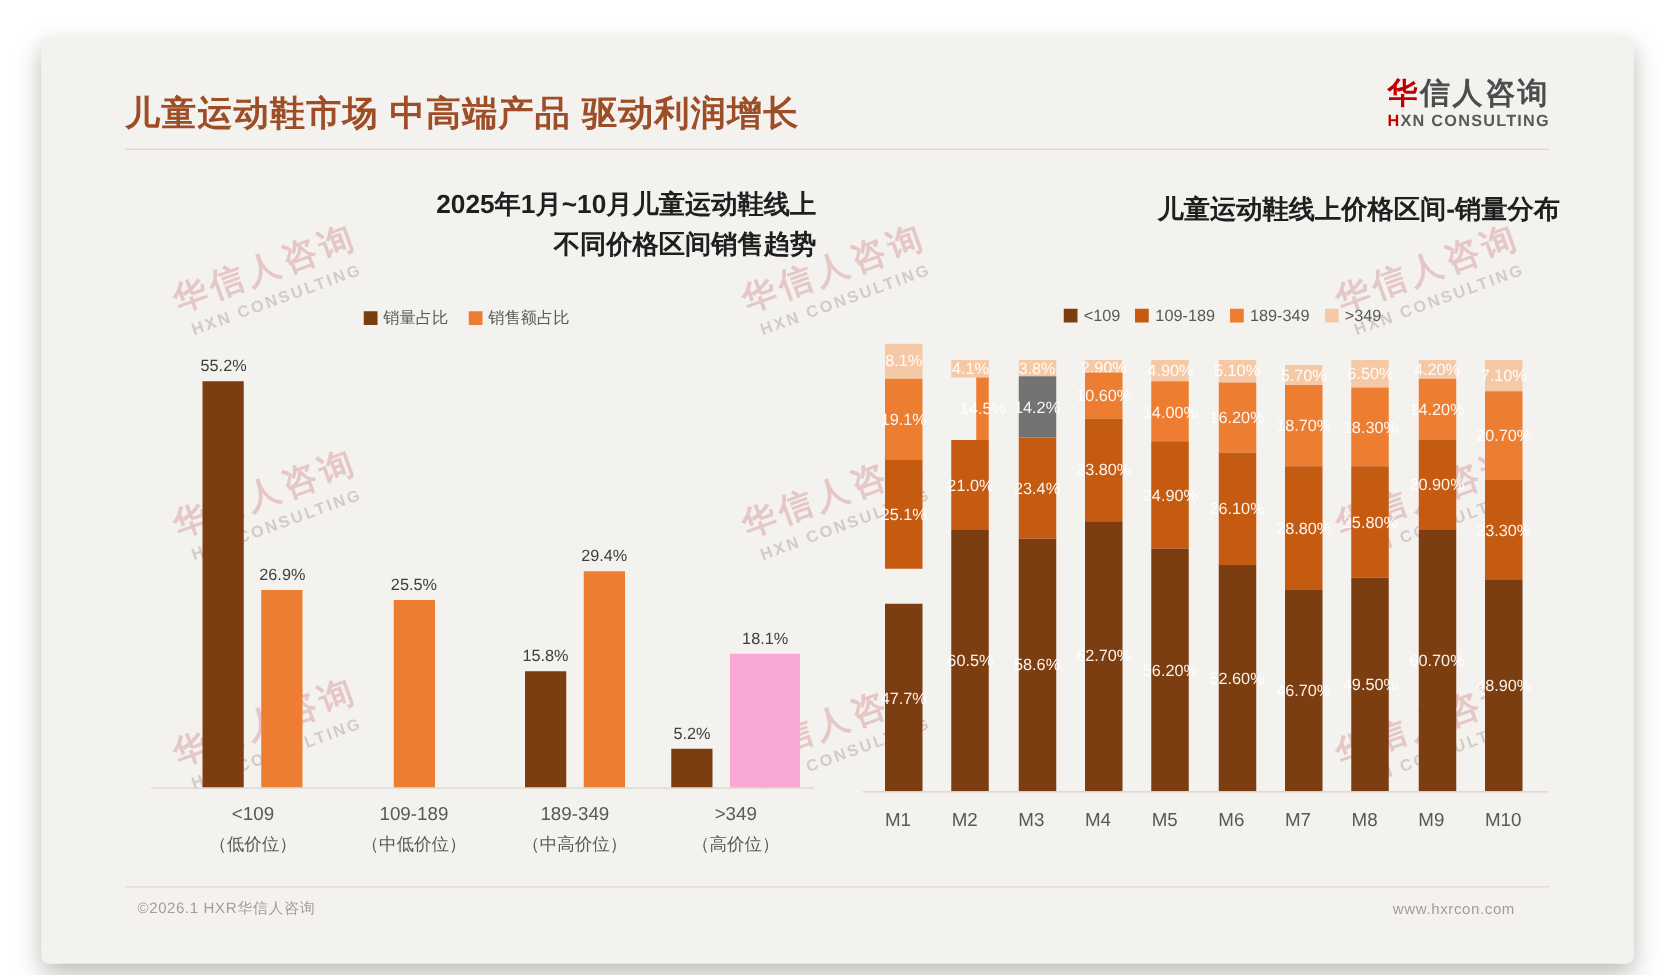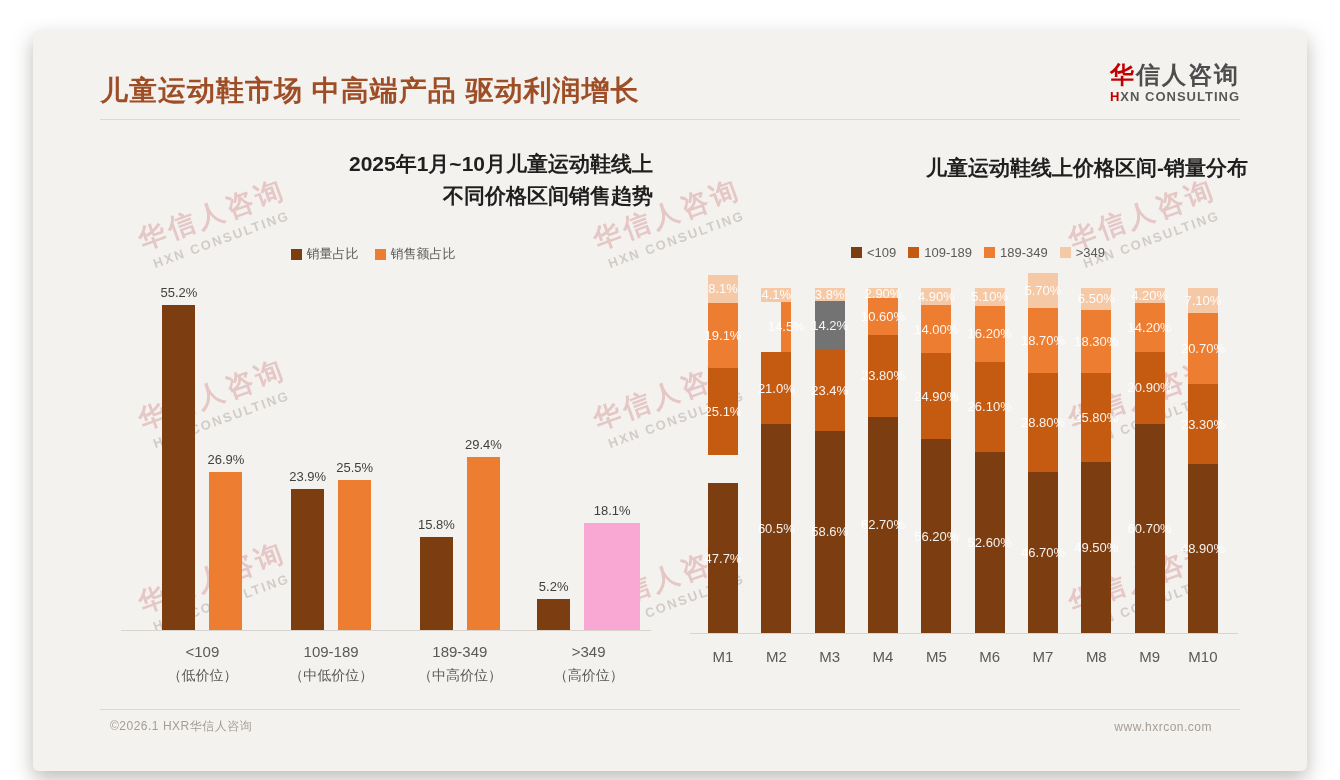--- a/index.html
+++ b/index.html
@@ -56,21 +56,21 @@
   
   #right-plot{position:absolute;left:0;top:133px;width:100%;height:360px;
     padding:0 30px;box-sizing:border-box;display:flex;
     justify-content:space-between;align-items:flex-end;}
   .rc-col{width:30px;display:flex;flex-direction:column;}
   .rc-seg{position:relative;display:flex;align-items:center;justify-content:center;}
   .rc-lab{font-size:13px;color:rgba(255,255,255,.93);white-space:nowrap;}
   #right-axis{position:absolute;top:493px;left:12px;right:10px;border-top:1px solid #d8d3cd;}
   #right-cats{position:absolute;top:508px;left:0;width:100%;padding:0 30px;
     box-sizing:border-box;display:flex;justify-content:space-between;}
-  .rc-cat{width:30px;text-align:center;font-size:15px;color:#595959;white-space:nowrap;}
+  .rc-cat{width:30px;text-align:left;font-size:15px;color:#595959;white-space:nowrap;}
   
   .footer-rule{position:absolute;left:67px;right:67px;top:679px;z-index:2;
     border-top:1px solid #ddd8d2;}
   .footer-left{position:absolute;left:77px;top:688px;z-index:2;
     font-size:12px;color:#a59d95;letter-spacing:.5px;}
   .footer-right{position:absolute;right:95px;top:690px;z-index:2;
     font-size:12px;color:#a59d95;letter-spacing:.5px;}
 </style>
 </head>
 <body>
@@ -144,23 +144,20 @@
             <div class="lc-bar" style="background: rgb(124, 61, 16); height: 325.1px;">
               <span class="lc-val">55.2%</span>
             </div>
             <div class="lc-bar" style="background: rgb(237, 125, 49); height: 158.4px;">
               <span class="lc-val">26.9%</span>
             </div>
           </div>
         </div>
         <div class="lc-group">
           <div class="lc-bars">
-            <div class="lc-bar" style="background: rgb(124, 61, 16); height: 140.8px;">
-              <span class="lc-val">23.9%</span>
-            </div>
             <div class="lc-bar" style="background: rgb(237, 125, 49); height: 150.2px;">
               <span class="lc-val">25.5%</span>
             </div>
           </div>
         </div>
         <div class="lc-group">
           <div class="lc-bars">
             <div class="lc-bar" style="background: rgb(124, 61, 16); height: 93.1px;">
               <span class="lc-val">15.8%</span>
             </div>
@@ -300,21 +297,21 @@
             <span class="rc-lab">16.20%</span>
           </div>
           <div class="rc-seg" style="background: rgb(197, 90, 17); height: 90px;">
             <span class="rc-lab">26.10%</span>
           </div>
           <div class="rc-seg" style="background: rgb(124, 61, 16); height: 181.5px;">
             <span class="rc-lab">52.60%</span>
           </div>
         </div>
         <div class="rc-col">
-          <div class="rc-seg" style="background: rgb(246, 201, 166); height: 35px;">
+          <div class="rc-seg" style="background: rgb(246, 201, 166); height: 16px;">
             <span class="rc-lab">5.70%</span>
           </div>
           <div class="rc-seg" style="background: rgb(237, 125, 49); height: 64.5px;">
             <span class="rc-lab">18.70%</span>
           </div>
           <div class="rc-seg" style="background: rgb(197, 90, 17); height: 99.4px;">
             <span class="rc-lab">28.80%</span>
           </div>
           <div class="rc-seg" style="background: rgb(124, 61, 16); height: 161.1px;">
             <span class="rc-lab">46.70%</span>

